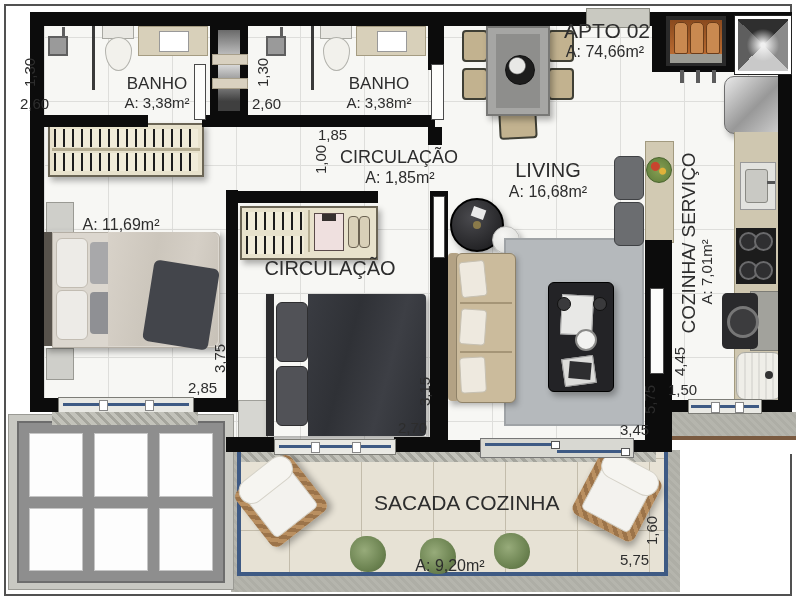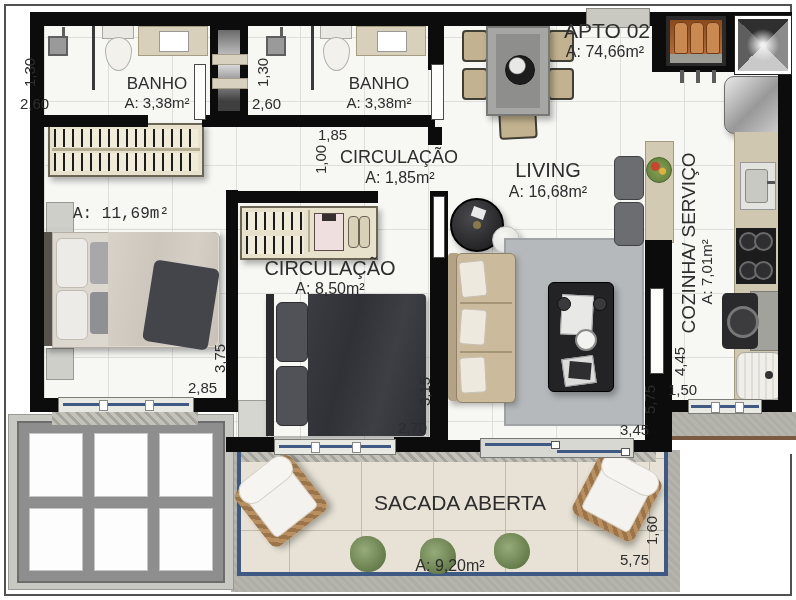--- a/index.html
+++ b/index.html
@@ -274,32 +274,31 @@
   <div class="lbl" style="left:550px;top:44px;width:110px;font-size:16px;">A: 74,66m²</div>
 
   <div class="lbl" style="left:104px;top:75px;width:106px;font-size:17px;">BANHO</div>
   <div class="lbl" style="left:100px;top:95px;width:114px;font-size:15px;">A: 3,38m²</div>
   <div class="lbl" style="left:326px;top:75px;width:106px;font-size:17px;">BANHO</div>
   <div class="lbl" style="left:322px;top:95px;width:114px;font-size:15px;">A: 3,38m²</div>
 
   <div class="lbl" style="left:336px;top:148px;width:126px;font-size:18px;">CIRCULAÇÃO</div>
   <div class="lbl" style="left:340px;top:170px;width:120px;font-size:16px;">A: 1,85m²</div>
 
-  <div class="lbl" style="left:61px;top:206px;width:120px;font-size:16px;font-family:Liberation Mono, monospace;">A: 11,69m²</div>
+  <div class="lbl" style="left:61px;top:217px;width:120px;font-size:16px;">A: 11,69m²</div>
 
   <div class="lbl" style="left:258px;top:258px;width:144px;font-size:20px;">CIRCULAÇÃO</div>
-  <div class="lbl" style="left:262px;top:281px;width:136px;font-size:16px;">A: 8,50m²</div>
 
   <div class="lbl" style="left:488px;top:160px;width:120px;font-size:20px;">LIVING</div>
   <div class="lbl" style="left:488px;top:184px;width:120px;font-size:16px;">A: 16,68m²</div>
 
   <div class="lbl vtxt" style="left:584px;top:233px;width:210px;font-size:19px;">COZINHA/ SERVIÇO</div>
   <div class="lbl vtxt" style="left:632px;top:264px;width:150px;font-size:15px;">A: 7,01m²</div>
 
-  <div class="lbl" style="left:374px;top:492px;width:152px;font-size:21px;">SACADA ABERTA</div>
+  <div class="lbl" style="left:374px;top:492px;width:152px;font-size:21px;">SACADA COZINHA</div>
   <div class="lbl" style="left:376px;top:514px;width:148px;font-size:16px;margin-top:44px;">A: 9,20m²</div>
 
   <div class="dimv" style="left:7px;top:64px;">1,30</div>
   <div class="dim" style="left:20px;top:95px;">2,60</div>
   <div class="dimv" style="left:240px;top:64px;">1,30</div>
   <div class="dim" style="left:252px;top:95px;">2,60</div>
   <div class="dim" style="left:318px;top:126px;">1,85</div>
   <div class="dimv" style="left:298px;top:151px;">1,00</div>
   <div class="dimv" style="left:197px;top:350px;">3,75</div>
   <div class="dim" style="left:188px;top:379px;">2,85</div>

